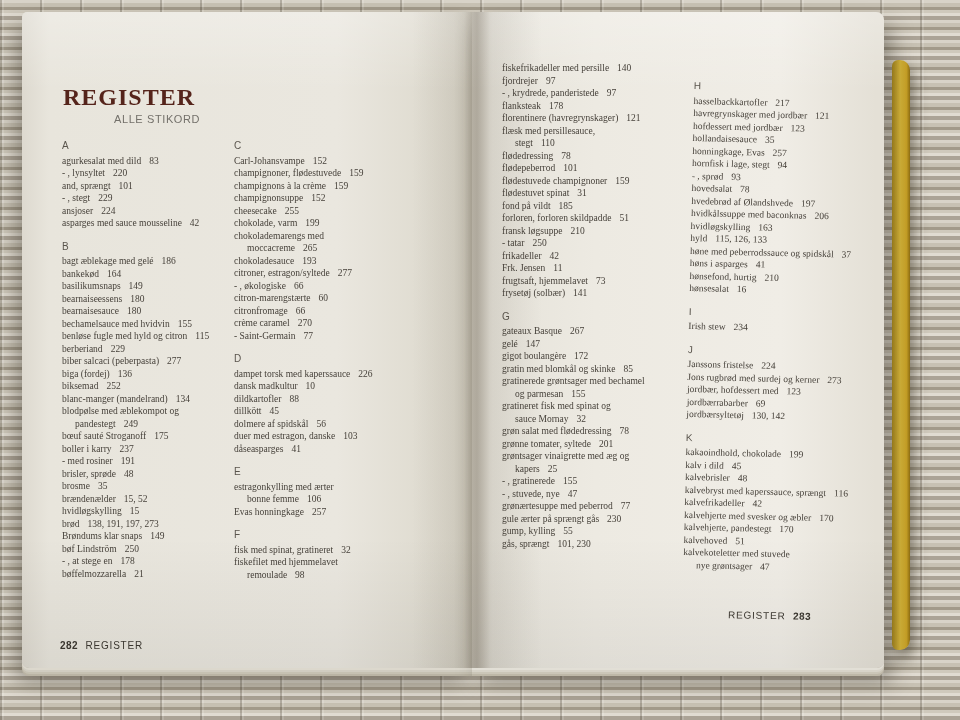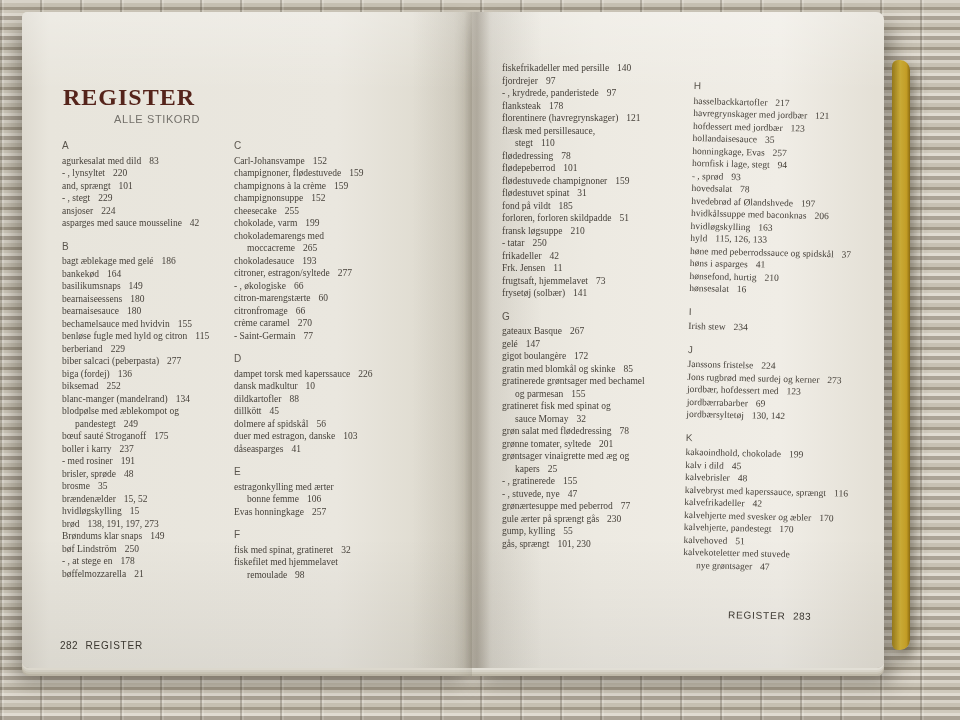--- a/index.html
+++ b/index.html
@@ -89,21 +89,21 @@
   .entry{white-space:nowrap;}
   .entry.cont{padding-left:13px;}
   .epages{margin-left:8px;}
   .footer{
     position:absolute;
     font-family:"Liberation Sans", sans-serif;
     font-size:10px;letter-spacing:0.8px;color:#3a362f;
   }
   .lp-footer{left:38px;top:628px;}
   .rp-footer{left:252px;top:598px;transform:rotate(1deg);}
-  .pagenum{font-weight:normal;letter-spacing:0.4px;}
+  .pagenum{font-weight:bold;letter-spacing:0.4px;}
   .footer .flabel{margin:0 4px;}
 </style>
 </head>
 <body>
 
 <div class="wicker"></div>
 
 <div class="book">
   <div class="gold-edge"></div>
 

